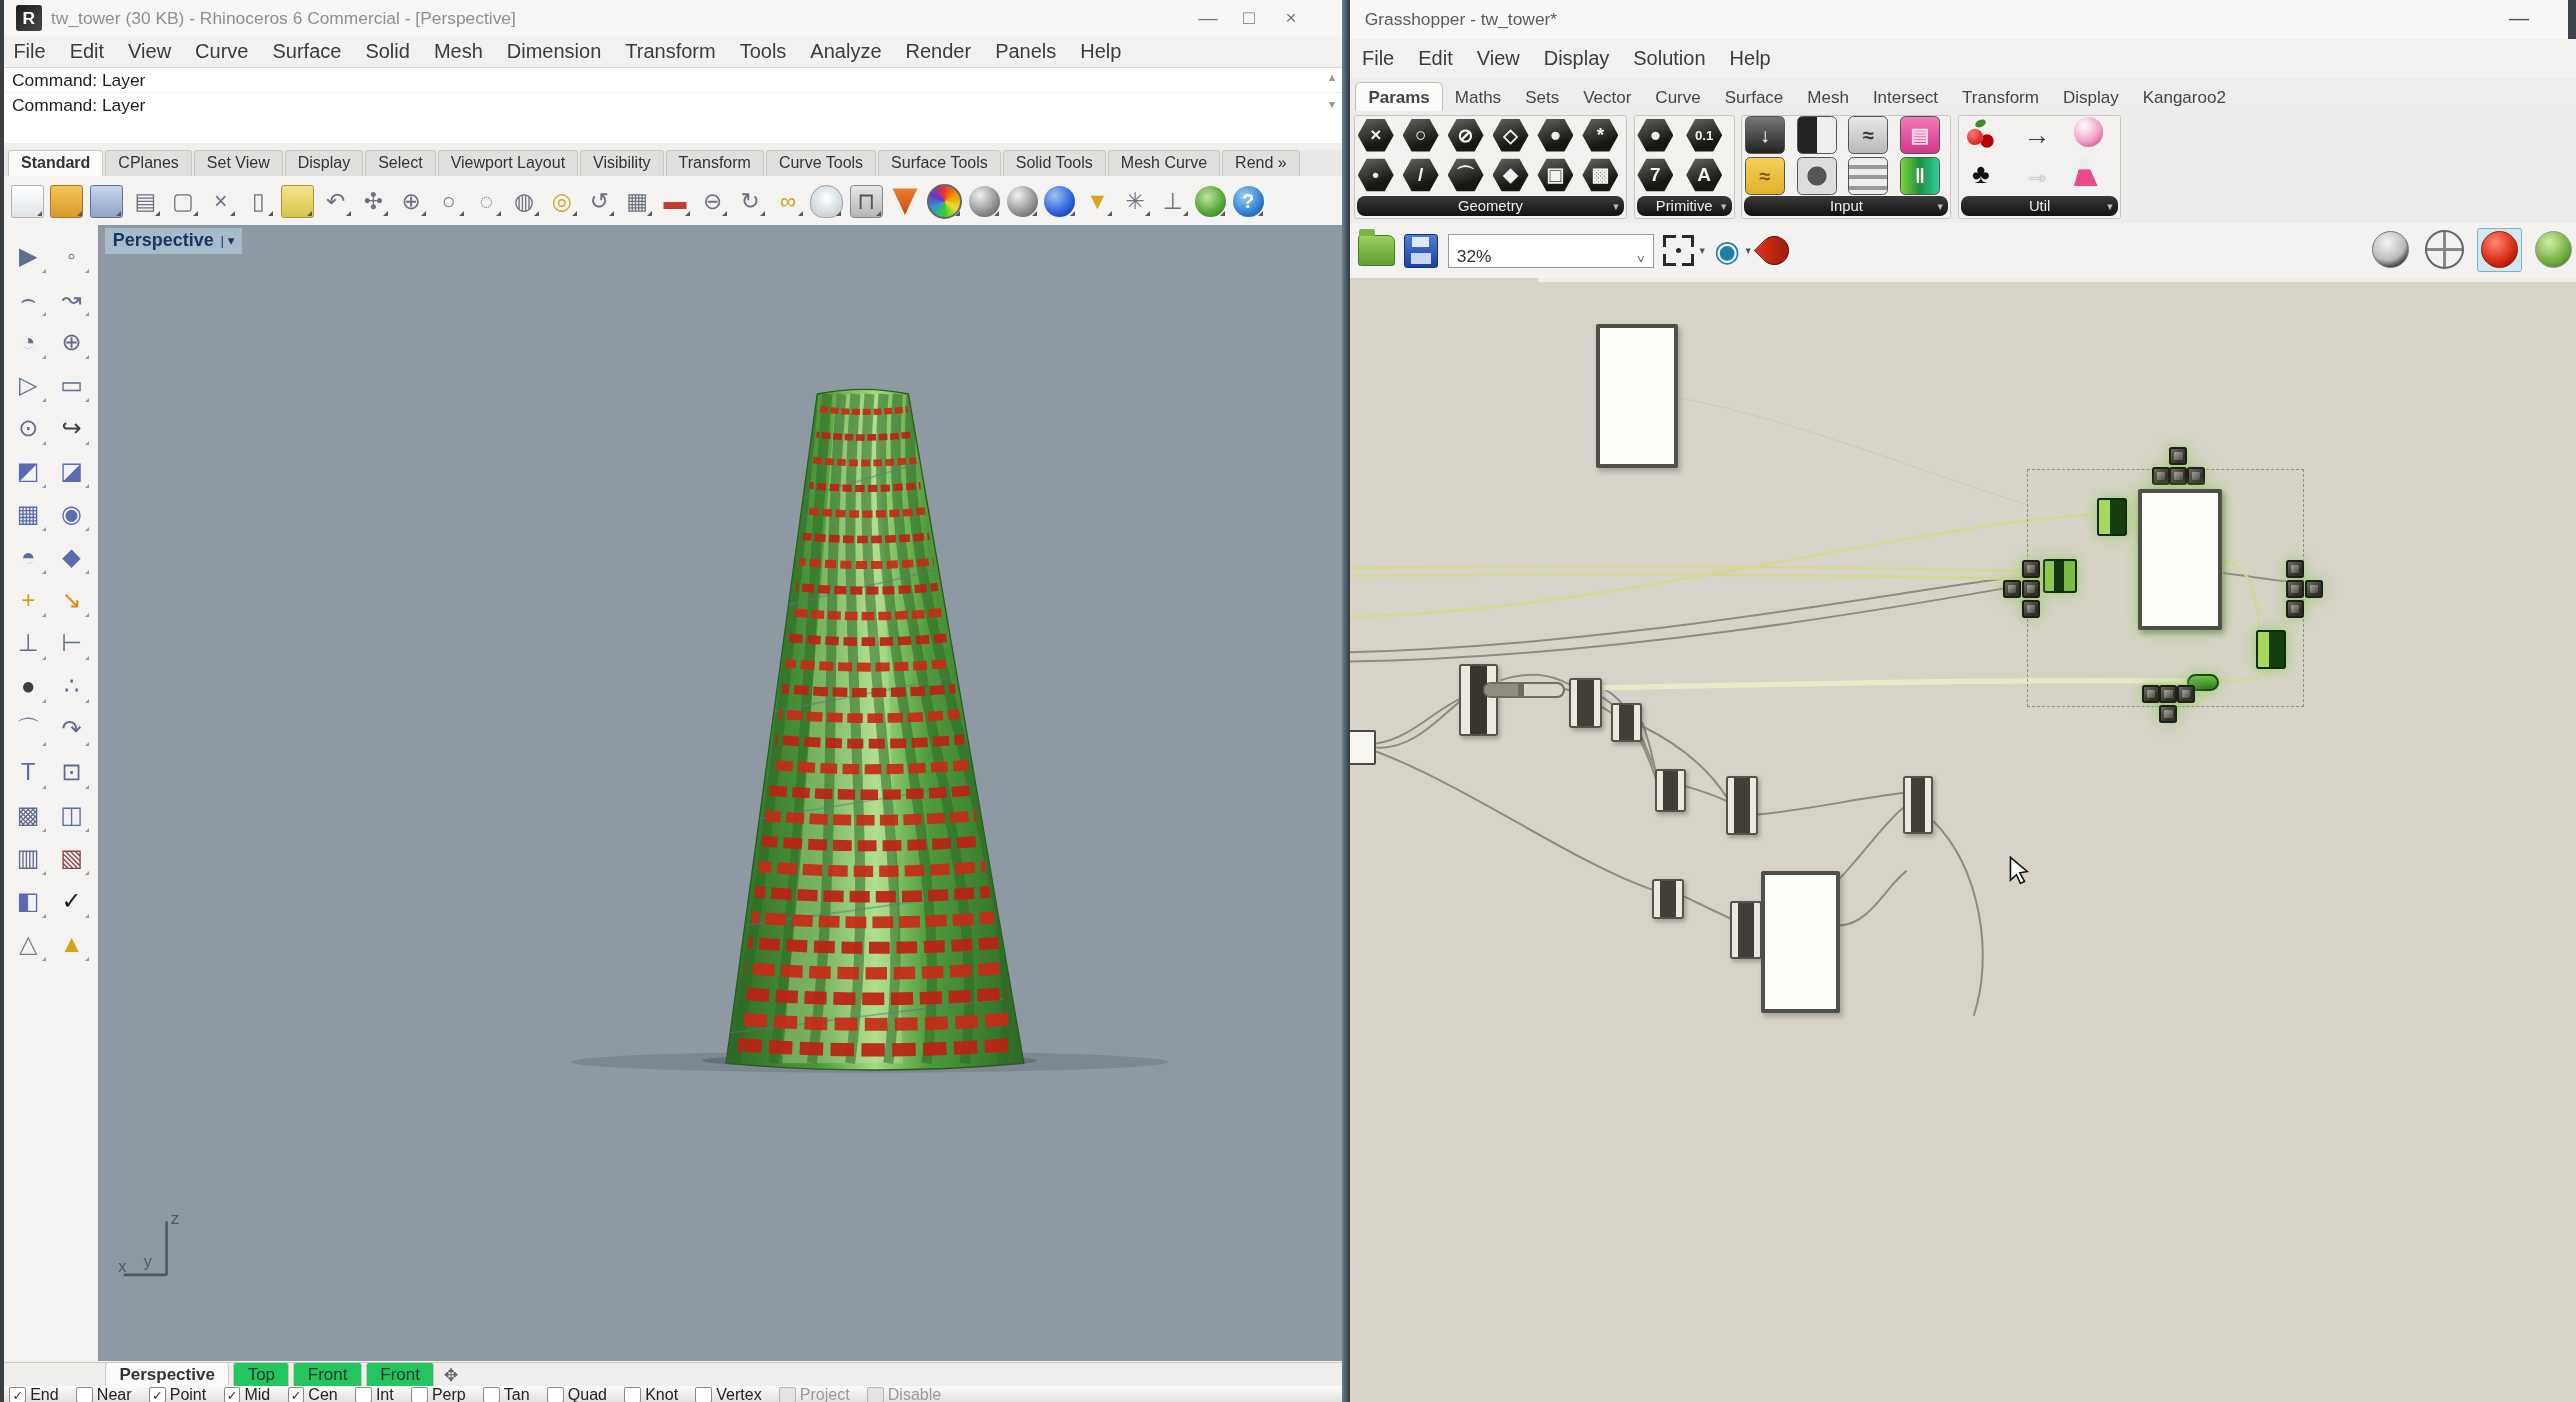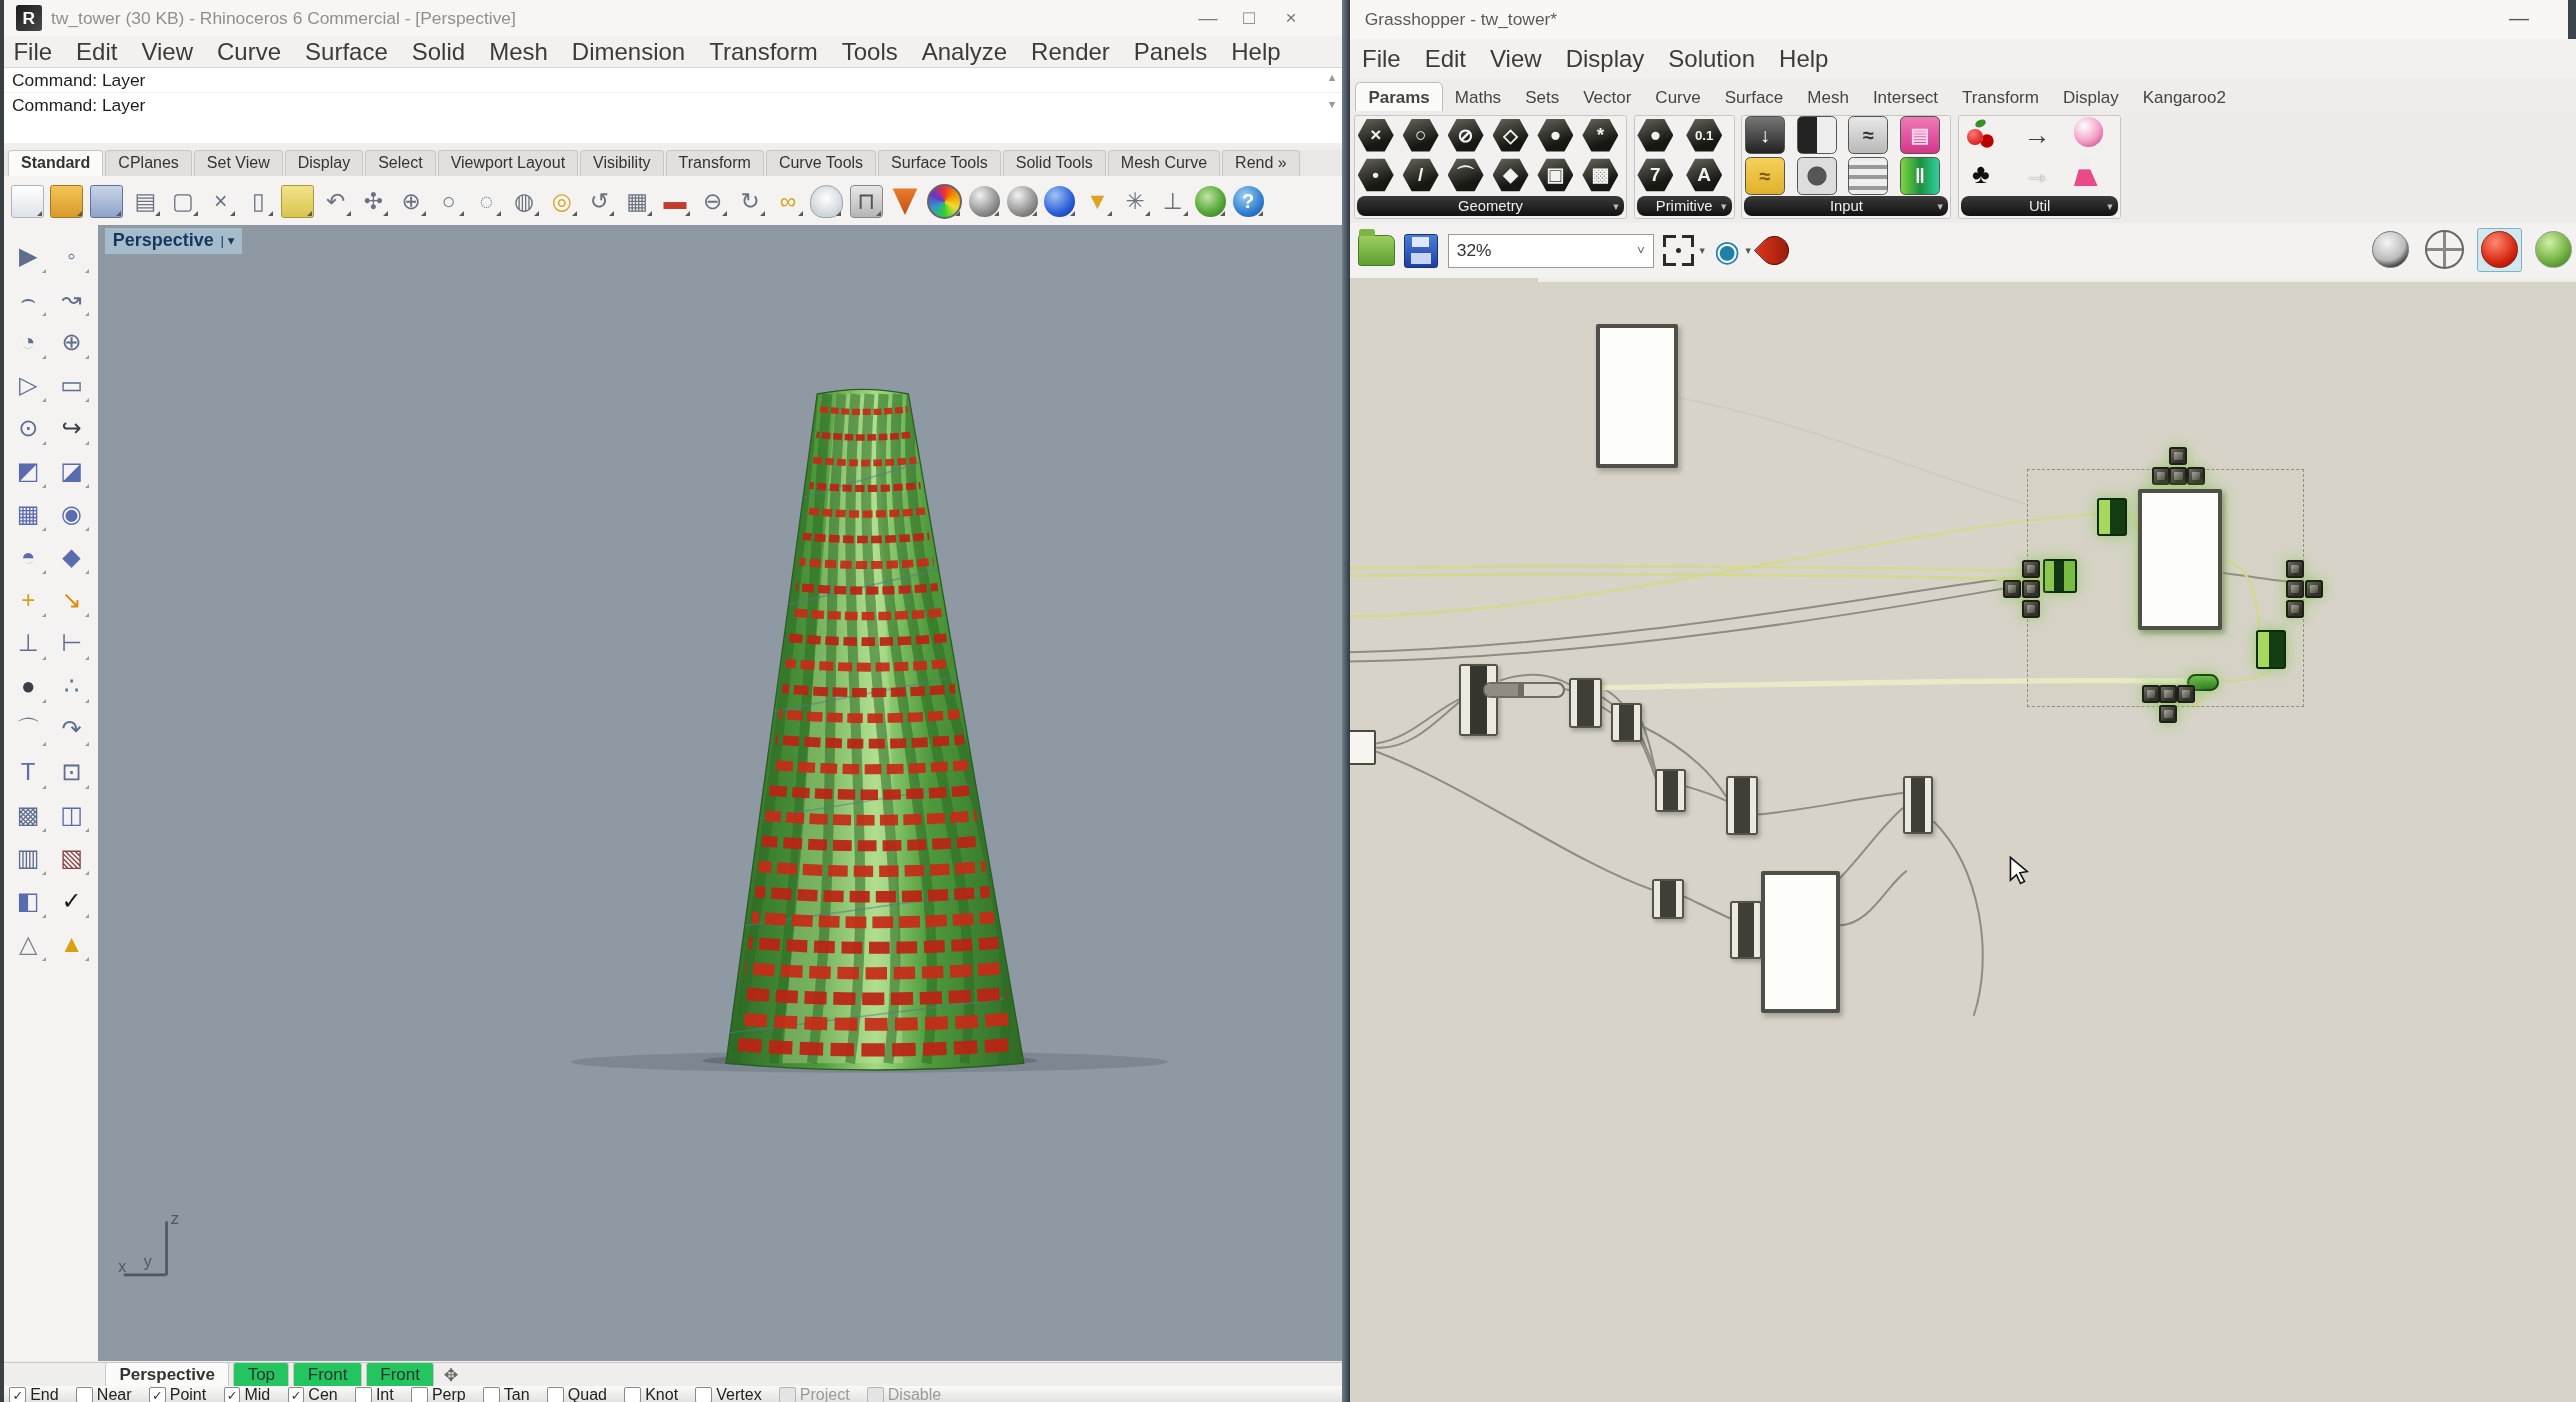--- a/index.html
+++ b/index.html
@@ -5,21 +5,21 @@
   html,body{margin:0;padding:0;background:#222;}
   #root{position:relative;width:2576px;height:1402px;overflow:hidden;
         font-family:"Liberation Sans",sans-serif;background:#f0efed;}
   
   #rhino{position:absolute;left:0;top:0;width:1342px;height:1402px;background:#f0efed;border-left:4px solid #3a3f44;}
   #rh-titlebar{position:absolute;left:0;top:0;width:1342px;height:36px;background:#f7f6f4;}
   #rh-appicon{position:absolute;left:12px;top:5.4px;width:25.5px;height:25.5px;background:linear-gradient(135deg,#1b1b1b,#4a4a4a);border-radius:2.7px;color:#fff;font-size:17.4px;font-weight:bold;display:flex;align-items:center;justify-content:center;}
   #rh-title{position:absolute;left:47px;top:8px;font-size:17.4px;color:#8f8f8f;}
   .winbtn{position:absolute;top:4px;width:38px;height:28px;display:flex;align-items:center;justify-content:center;font-size:19px;color:#777;}
   #rh-menubar{position:absolute;left:0;top:36px;width:1342px;height:31px;background:#f2f1ef;display:flex;align-items:center;padding-left:9.4px;}
-  .menu-item{font-size:24px;color:#3b3b3b;margin-right:24px;white-space:nowrap;}
+  .menu-item{font-size:20px;color:#3b3b3b;margin-right:24px;white-space:nowrap;}
   #rh-cmd{position:absolute;left:0;top:67px;width:1342px;height:75px;background:#ffffff;border-top:0.7px solid #d8d8d8;}
   .cmdline{font-size:17.4px;color:#1d1d1d;padding:2px 0 2px 8px;height:20px;}
   #rh-prompt{position:absolute;left:0;top:111px;width:1342px;height:31px;background:#fff;border-top:1.3px solid #e3e3e3;font-weight:bold;font-size:18px;color:#111;padding:5.4px 0 0 8px;box-sizing:border-box;}
   #cmd-scroll{position:absolute;right:4px;top:2.7px;width:20px;height:39px;display:flex;flex-direction:column;justify-content:space-between;color:#999;font-size:10.7px;text-align:center;}
   #rh-tabrow{position:absolute;left:0;top:150px;width:1342px;height:25.5px;background:#e9e8e6;display:flex;align-items:flex-end;padding-left:4px;}
   .rtab{font-size:16px;color:#333;background:#e1e0de;border:0.7px solid #c8c7c4;border-bottom:none;border-radius:4px 4px 0 0;padding:3.4px 12px;margin-right:2px;white-space:nowrap;}
   .rtab.active{background:#fbfbfa;font-weight:bold;}
   #rh-iconbar{position:absolute;left:0;top:176px;width:1342px;height:50px;background:#f4f3f1;border-bottom:0.7px solid #d9d8d5;display:flex;align-items:center;padding-left:6.7px;}
   .tico{position:relative;width:31px;height:31px;margin-right:6.7px;display:flex;align-items:center;justify-content:center;font-size:23px;color:#6b7280;border-radius:2.7px;}
   .tico::after{content:"";position:absolute;right:0.7px;bottom:0.7px;border-left:5.4px solid transparent;border-bottom:5.4px solid #5a5a5a;}
@@ -95,21 +95,21 @@
   .u-arrow-light{color:#e6e6e6;text-shadow:0 0 2px #666;font-weight:bold;}
   .u-sphere-pink{background:radial-gradient(circle at 35% 30%,#fff,#f2a0c8 55%,#c2326e);border-radius:50%;width:29.5px;height:29.5px;}
   .u-flask{width:24px;height:29.5px;clip-path:polygon(35% 0,65% 0,65% 35%,100% 100%,0 100%);background:linear-gradient(180deg,#eee 40%,#e84a8a 45%);}
   
   #gh-toolbar{position:absolute;left:0;top:223px;width:100%;height:55px;background:#f3f2f0;border-bottom:1.3px solid #c9c7c3;display:flex;align-items:center;padding-left:8px;gap:9.4px;}
   #tb-folder{width:35px;height:29.5px;background:linear-gradient(180deg,#9ccf5e,#5f9e33);border:1.3px solid #477a22;border-radius:2.7px 6.7px 2.7px 2.7px;position:relative;}
   #tb-folder::before{content:"";position:absolute;left:0;top:-6.7px;width:16px;height:6.7px;background:#7bb548;border-radius:2.7px 2.7px 0 0;}
   #tb-save{width:32px;height:32px;background:linear-gradient(180deg,#4a7fd6,#1f3f9e);border:1.3px solid #16307a;border-radius:2.7px;position:relative;}
   #tb-save::before{content:"";position:absolute;left:6.7px;top:2.7px;width:17.4px;height:9.4px;background:#dfe8ff;}
   #tb-save::after{content:"";position:absolute;left:5.4px;bottom:2.7px;width:20px;height:10.7px;background:#c8d6f5;}
-  #tb-zoom{width:188px;height:32px;background:#fff;border:1.3px solid #9a9994;display:flex;align-items:center;justify-content:space-between;padding:0 8px;font-size:17.4px;color:#333;}
+  #tb-zoom{width:188px;height:32px;background:#fff;border:1.3px solid #9a9994;display:flex;align-items:flex-end;justify-content:space-between;padding:0 8px;font-size:17.4px;color:#333;}
   #tb-zoom .chev{color:#666;font-size:13.4px;}
   .tb-dd{font-size:10.7px;color:#555;margin-left:-4px;}
   #tb-extents{width:31px;height:31px;position:relative;}
   #tb-extents i{position:absolute;width:9.4px;height:9.4px;border:3.4px solid #2a2a2a;}
   #tb-extents i:nth-child(1){left:0;top:0;border-right:none;border-bottom:none;}
   #tb-extents i:nth-child(2){right:0;top:0;border-left:none;border-bottom:none;}
   #tb-extents i:nth-child(3){left:0;bottom:0;border-right:none;border-top:none;}
   #tb-extents i:nth-child(4){right:0;bottom:0;border-left:none;border-top:none;}
   #tb-extents b{position:absolute;left:12.7px;top:12.7px;width:5.4px;height:5.4px;background:#2a2a2a;border-radius:50%;}
   #tb-eye{font-size:29.5px;color:#1f7fa8;line-height:1;}

